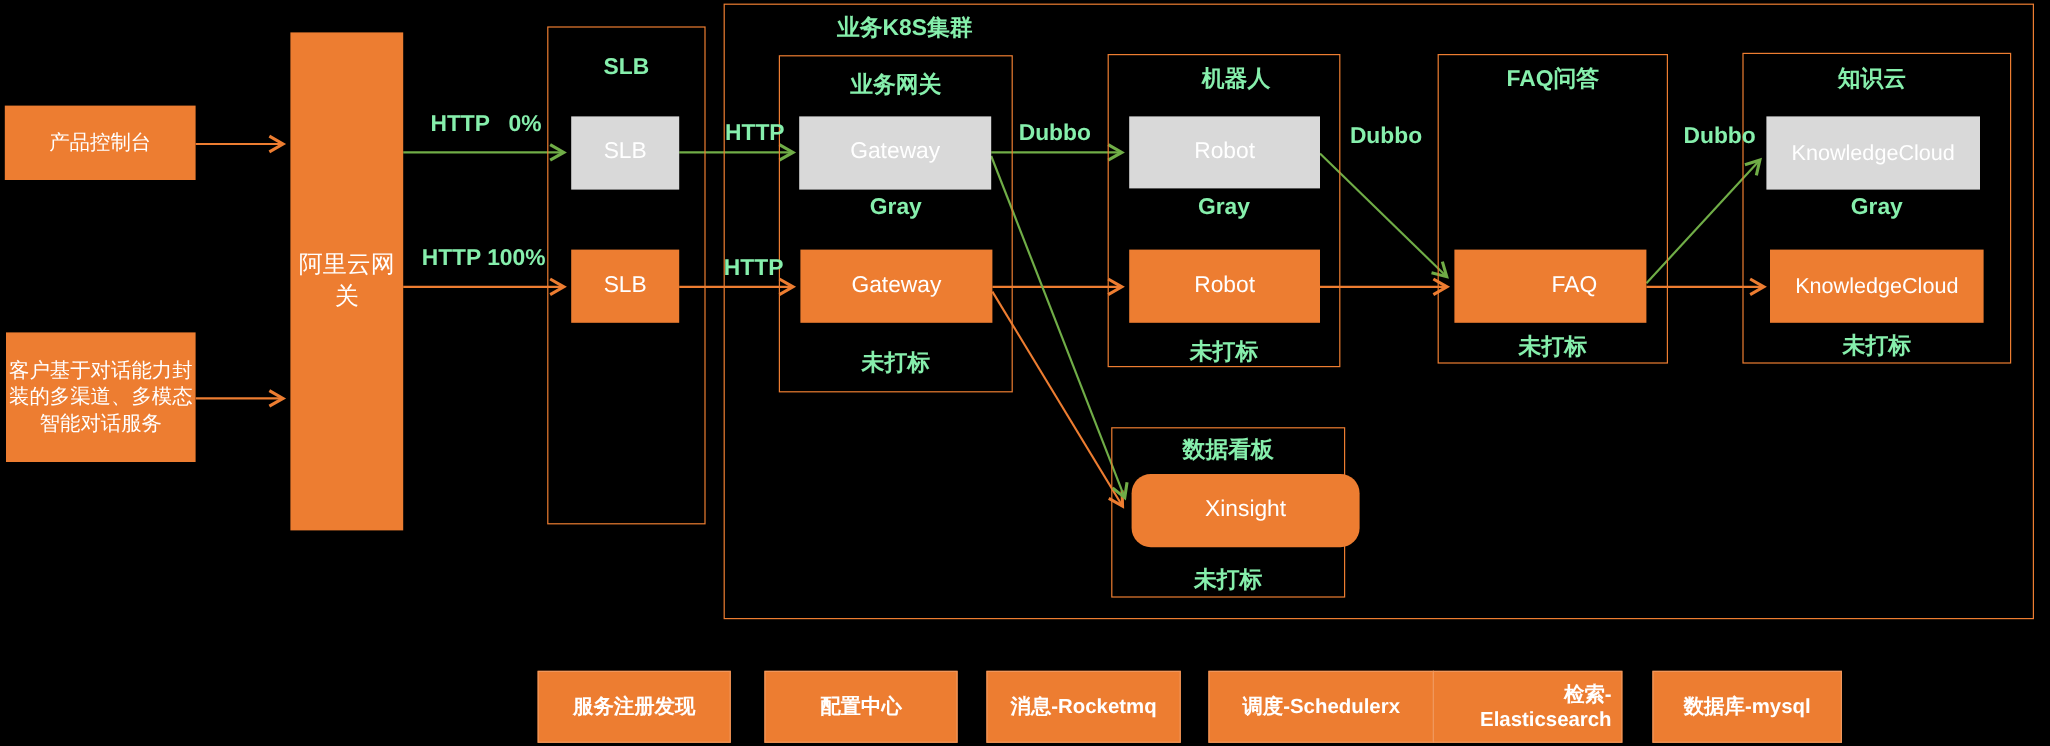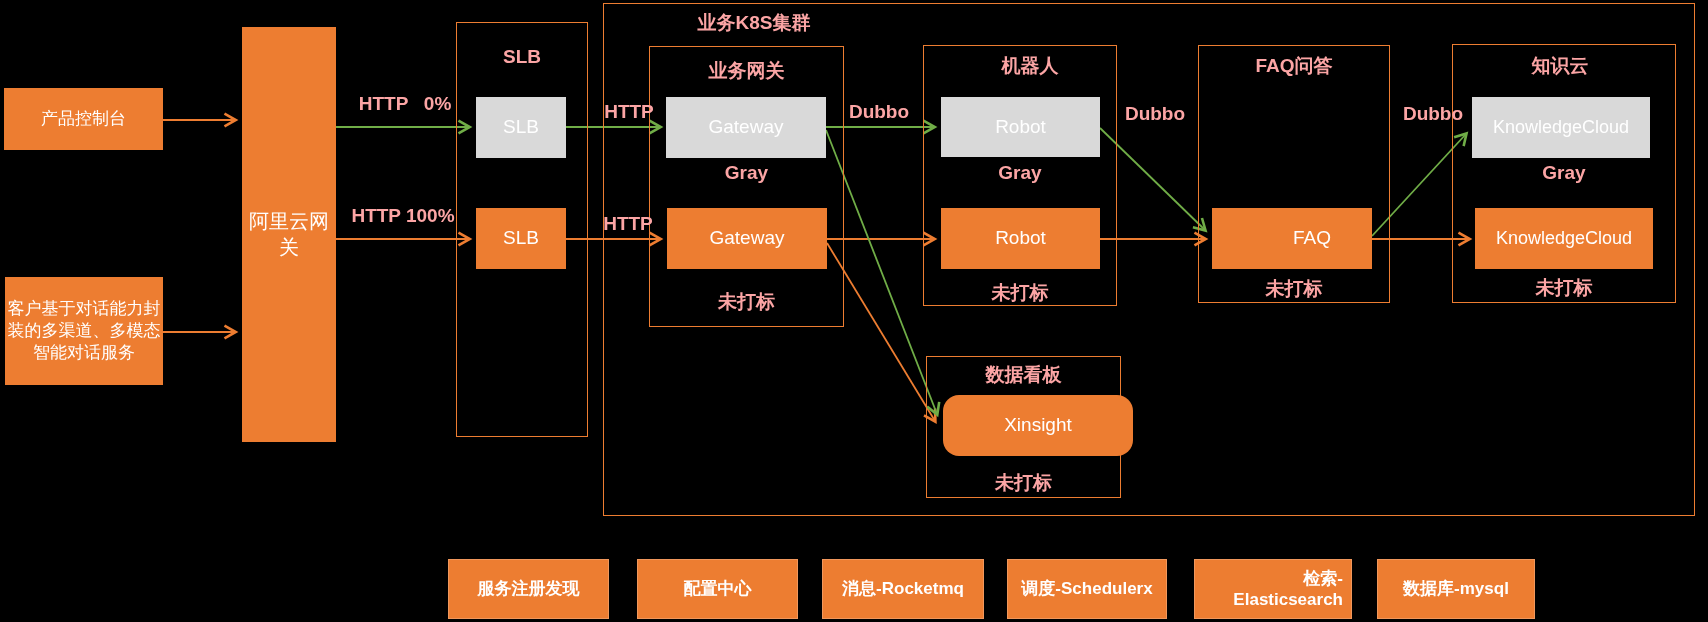--- a/index.html
+++ b/index.html
@@ -12,21 +12,21 @@
   .node{
     display:flex;align-items:center;justify-content:center;text-align:center;
     background:#ED7D31;color:#fff;font-size:19px;line-height:1.28;
   }
   .node.gray{background:#D9D9D9;}
   .node.small-text{font-size:17px;}
   
   .group{border:1.5px solid #ED7D31;background:transparent;}
   
   .dlabel{
-    color:#fca5a5;font-size:19px;font-weight:600;text-align:center;white-space:pre;
+    color:#86efac;font-size:19px;font-weight:600;text-align:center;white-space:pre;
   }
   
   .mw{
     display:flex;align-items:center;justify-content:center;text-align:center;
     background:#ED7D31;border:1px solid #F0975C;color:#fff;
     font-size:17px;font-weight:700;line-height:1.25;
   }
   svg.wires{position:absolute;left:0;top:0;pointer-events:none;}
 </style>
 </head>
@@ -145,21 +145,21 @@
 
   <div class="abs mw" style="left:448px;top:559px;width:161px;height:60px;">
     <span>服务注册发现</span>
   </div>
   <div class="abs mw" style="left:637px;top:559px;width:161px;height:60px;">
     <span>配置中心</span>
   </div>
   <div class="abs mw" style="left:822px;top:559px;width:162px;height:60px;">
     <span>消息-Rocketmq</span>
   </div>
-  <div class="abs mw" style="left:1007px;top:559px;width:160px;height:60px;">
+  <div class="abs mw" style="left:1007px;top:559px;width:188px;height:60px;">
     <span>调度-Schedulerx</span>
   </div>
   <div class="abs mw" style="left:1194px;top:559px;width:158px;height:60px;padding:0 8px;text-align:right;">
     <span>检索-Elasticsearch</span>
   </div>
   <div class="abs mw" style="left:1377px;top:559px;width:158px;height:60px;">
     <span>数据库-mysql</span>
   </div>
 
 </div>

